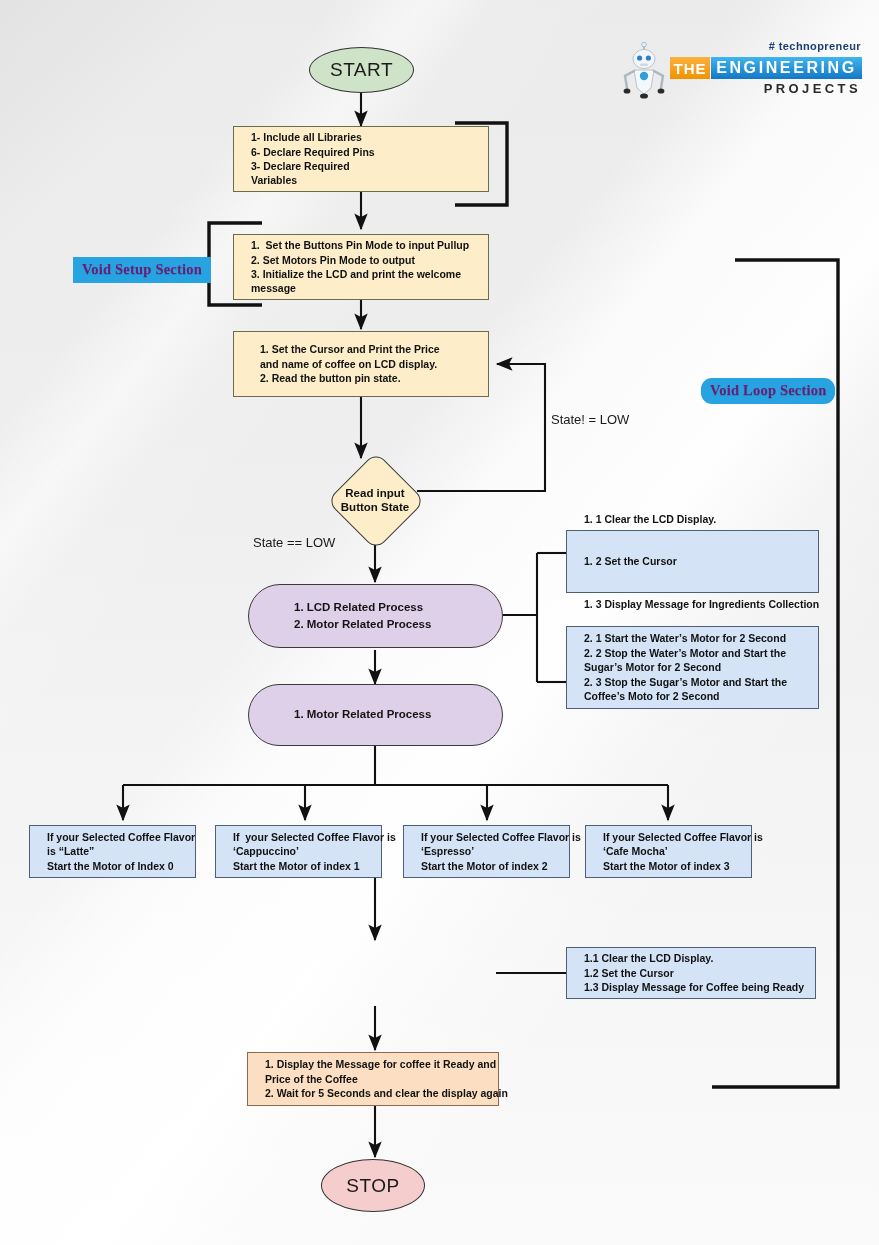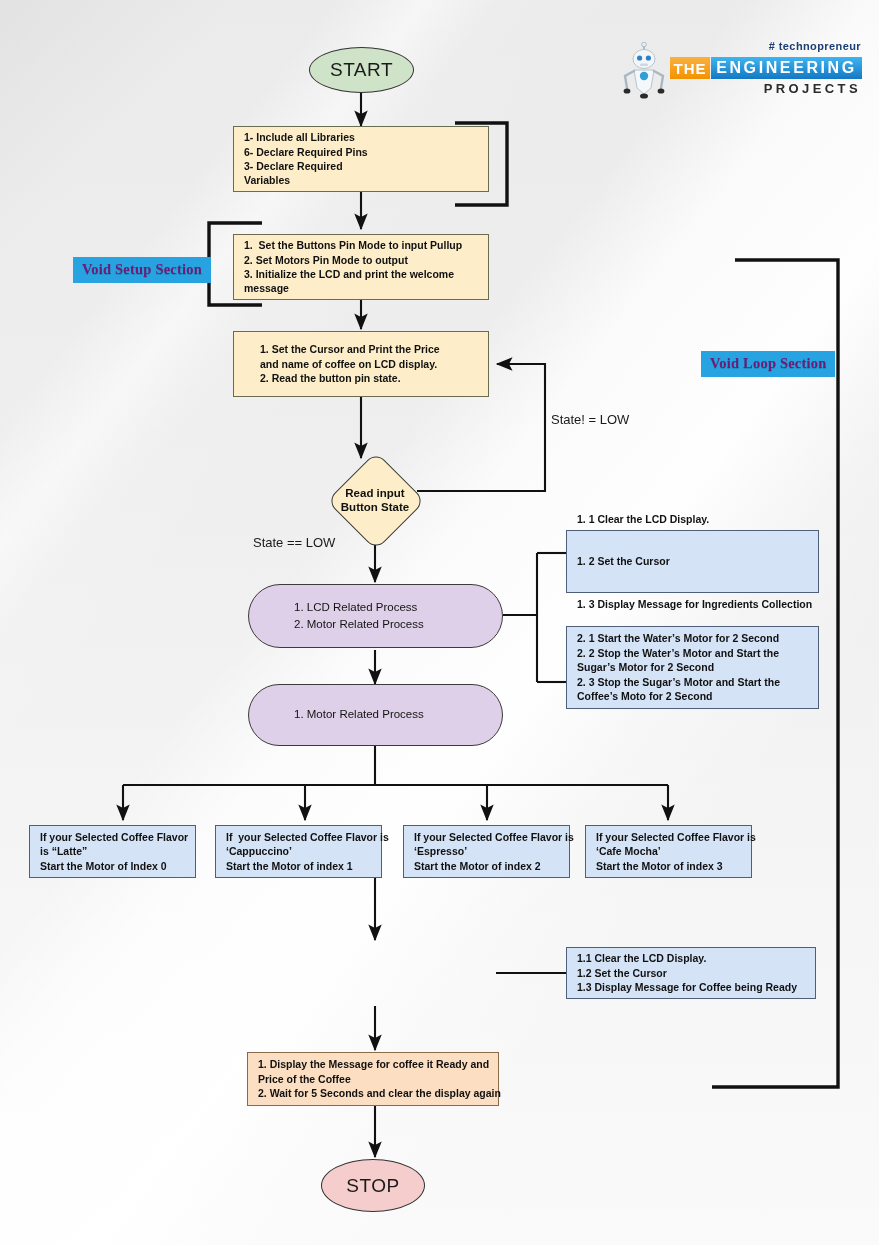--- a/index.html
+++ b/index.html
@@ -51,39 +51,39 @@
     justify-content: center;
     font-size: 19px;
     color: #1a1a1a;
     letter-spacing: 0.5px;
   }
   .terminal.start { background: #cfe3c8; }
   .terminal.stop  { background: #f6cdcd; }
 
   .rect {
     border: 1.3px solid #555;
-    padding: 7px 10px;
+    padding: 7px 17px;
     font-size: 10.5px;
     line-height: 1.38;
     color: #111;
     font-weight: 600;
   }
   .rect.tan   { background: #fdeec9; border-color: #6b6b4f; }
   .rect.peach { background: #fcdfc2; border-color: #8a6a4a; }
   .rect.blue  { background: #d5e3f7; border-color: #4f5f7a; }
 
   .pill {
     background: #ded0e8;
     border: 1.4px solid #3b3b3b;
     border-radius: 42px;
     padding: 8px 14px;
     font-size: 11.5px;
     line-height: 1.5;
     color: #141414;
-    font-weight: 400;
+    font-weight: 700;
   }
 
   .diamond-wrap {
     position: absolute;
     display: flex;
     align-items: center;
     justify-content: center;
   }
   .diamond-shape {
     position: absolute;
@@ -268,21 +268,21 @@
         <ellipse cx="24" cy="54" rx="4" ry="2.6" fill="#2a2a2a"></ellipse>
       </svg>
     </div>
     <div class="tagline"># technopreneur</div>
     <div class="the-badge">THE</div>
     <div class="eng-badge">ENGINEERING</div>
     <div class="projects">PROJECTS</div>
   </div>
 
   <div class="section-badge" style="left:73px; top:257px;">Void Setup Section</div>
-  <div class="section-badge" style="left:701px; top:351px;">Void Loop Section</div>
+  <div class="section-badge" style="left:701px; top:378px;border-radius:11px;">Void Loop Section</div>
 
   <div class="node terminal start" style="left:309px; top:47px; width:105px; height:46px;">START</div>
 
   <div class="node terminal stop" style="left:321px; top:1159px; width:104px; height:53px;">STOP</div>
 
   <div class="node rect tan" style="left:233px; top:126px; width:256px; height:66px;">
     <div class="line">1- Include all Libraries</div>
     <div class="line">6- Declare Required Pins</div>
     <div class="line">3- Declare Required</div>
     <div class="line">Variables</div>

